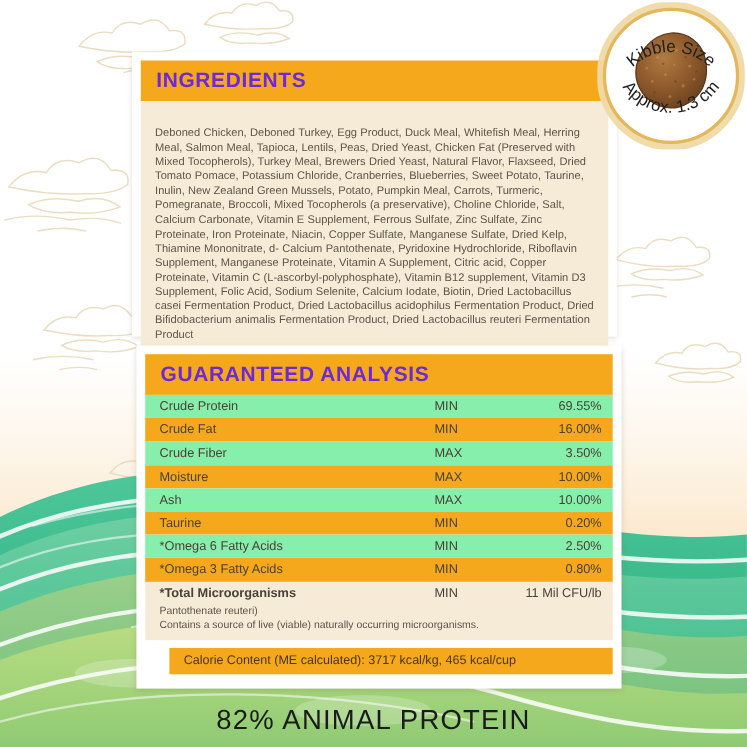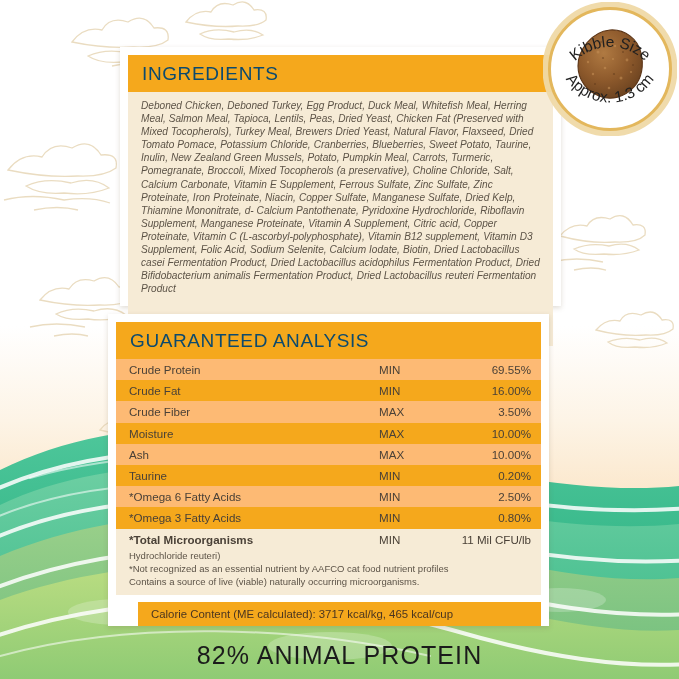--- a/index.html
+++ b/index.html
@@ -45,54 +45,53 @@
   .hdr-bar {
     background: #F5A81C;
     height: 37px;
     display: flex;
     align-items: center;
     padding-left: 14px;
   }
   .hdr-bar .hdr-text {
     font-size: 19px;
     letter-spacing: 0.6px;
-    color: #0c4a6e;
-    font-weight: 400;
+    color: #6d28d9;
+    font-weight: 700;
   }
   #ing-body {
     background: #F6EBD6;
-    padding: 7px 13px 10px 13px;
+    padding: 23px 13px 10px 13px;
     height: 254px;
-    font-style: italic;
   }
   #ing-text {
     font-size: 10.1px;
     line-height: 13.1px;
     color: #5c5347;
     text-align: left;
     word-spacing: 0.2px;
   }
 
   
   #ga-panel {
-    left: 108px; top: 314px; width: 441px; height: 312px;
+    left: 124px; top: 314px; width: 441px; height: 312px;
     padding: 8px 8px 9px 8px;
   }
   #ga-header { height: 37px; }
   #ga-rows { margin-top: 0px; }
   .ga-row {
     display: flex;
     align-items: center;
     height: 21.2px;
     font-size: 11.6px;
     color: #4a4137;
     padding-left: 13px;
     padding-right: 10px;
   }
-  .ga-row.cream  { background: #fdba74; }
+  .ga-row.cream  { background: #86efac; }
   .ga-row.orange { background: #F5A81C; }
   .ga-row .nut   { flex: 0 0 250px; }
   .ga-row .lim   { flex: 0 0 78px; }
   .ga-row .val   { flex: 1; text-align: right; }
 
   
   #micro-block {
     background: #F6EBD6;
     padding: 2px 10px 7px 13px;
   }
@@ -275,22 +274,21 @@
         <span class="val">0.80%</span>
       </div>
     </div>
 
     <div id="micro-block">
       <div class="micro-main">
         <span class="nut">*Total Microorganisms</span>
         <span class="lim">MIN</span>
         <span class="val">11 Mil CFU/lb</span>
       </div>
-      <div class="micro-note">Hydrochloride reuteri)</div>
-      <div class="micro-note">*Not recognized as an essential nutrient by AAFCO cat food nutrient profiles</div>
+      <div class="micro-note">Pantothenate reuteri)</div>
       <div class="micro-note">Contains a source of live (viable) naturally occurring microorganisms.</div>
     </div>
 
     <div id="cal-row">
       <span>Calorie Content (ME calculated): 3717 kcal/kg, 465 kcal/cup</span>
     </div>
   </div>
 
   <div id="kibble-badge">
     <svg viewBox="0 0 134 134" xmlns="http://www.w3.org/2000/svg">

